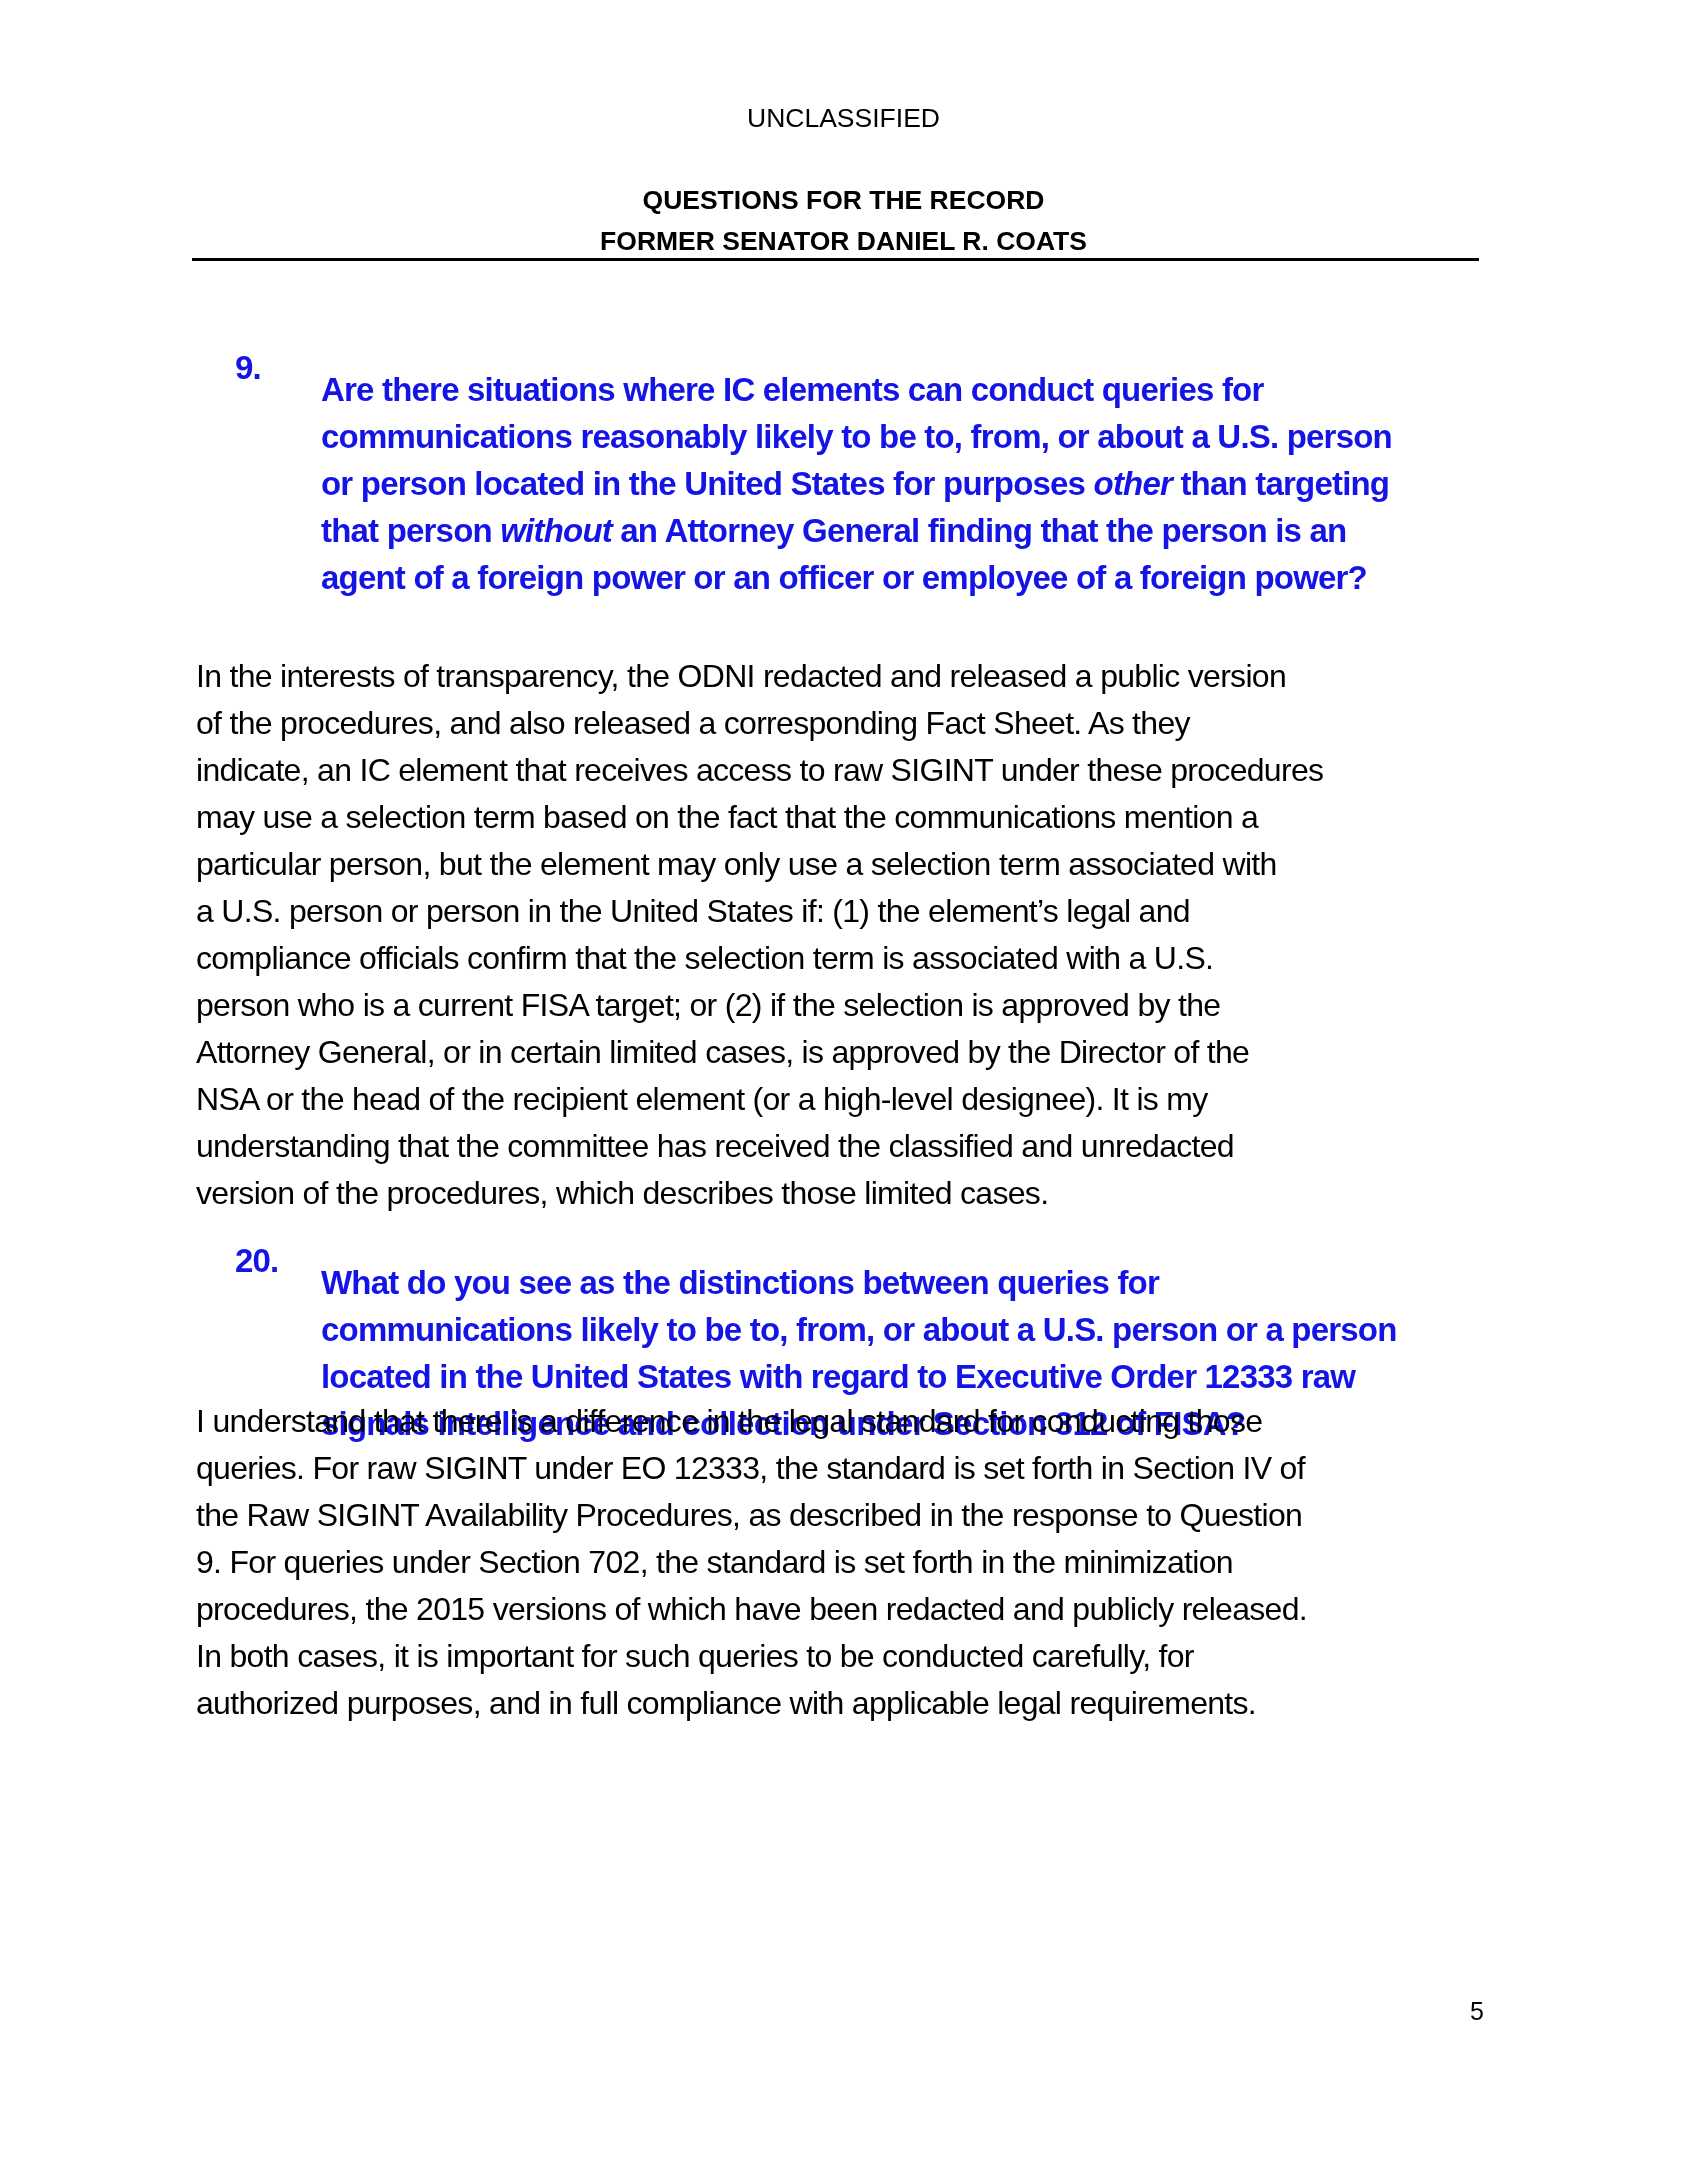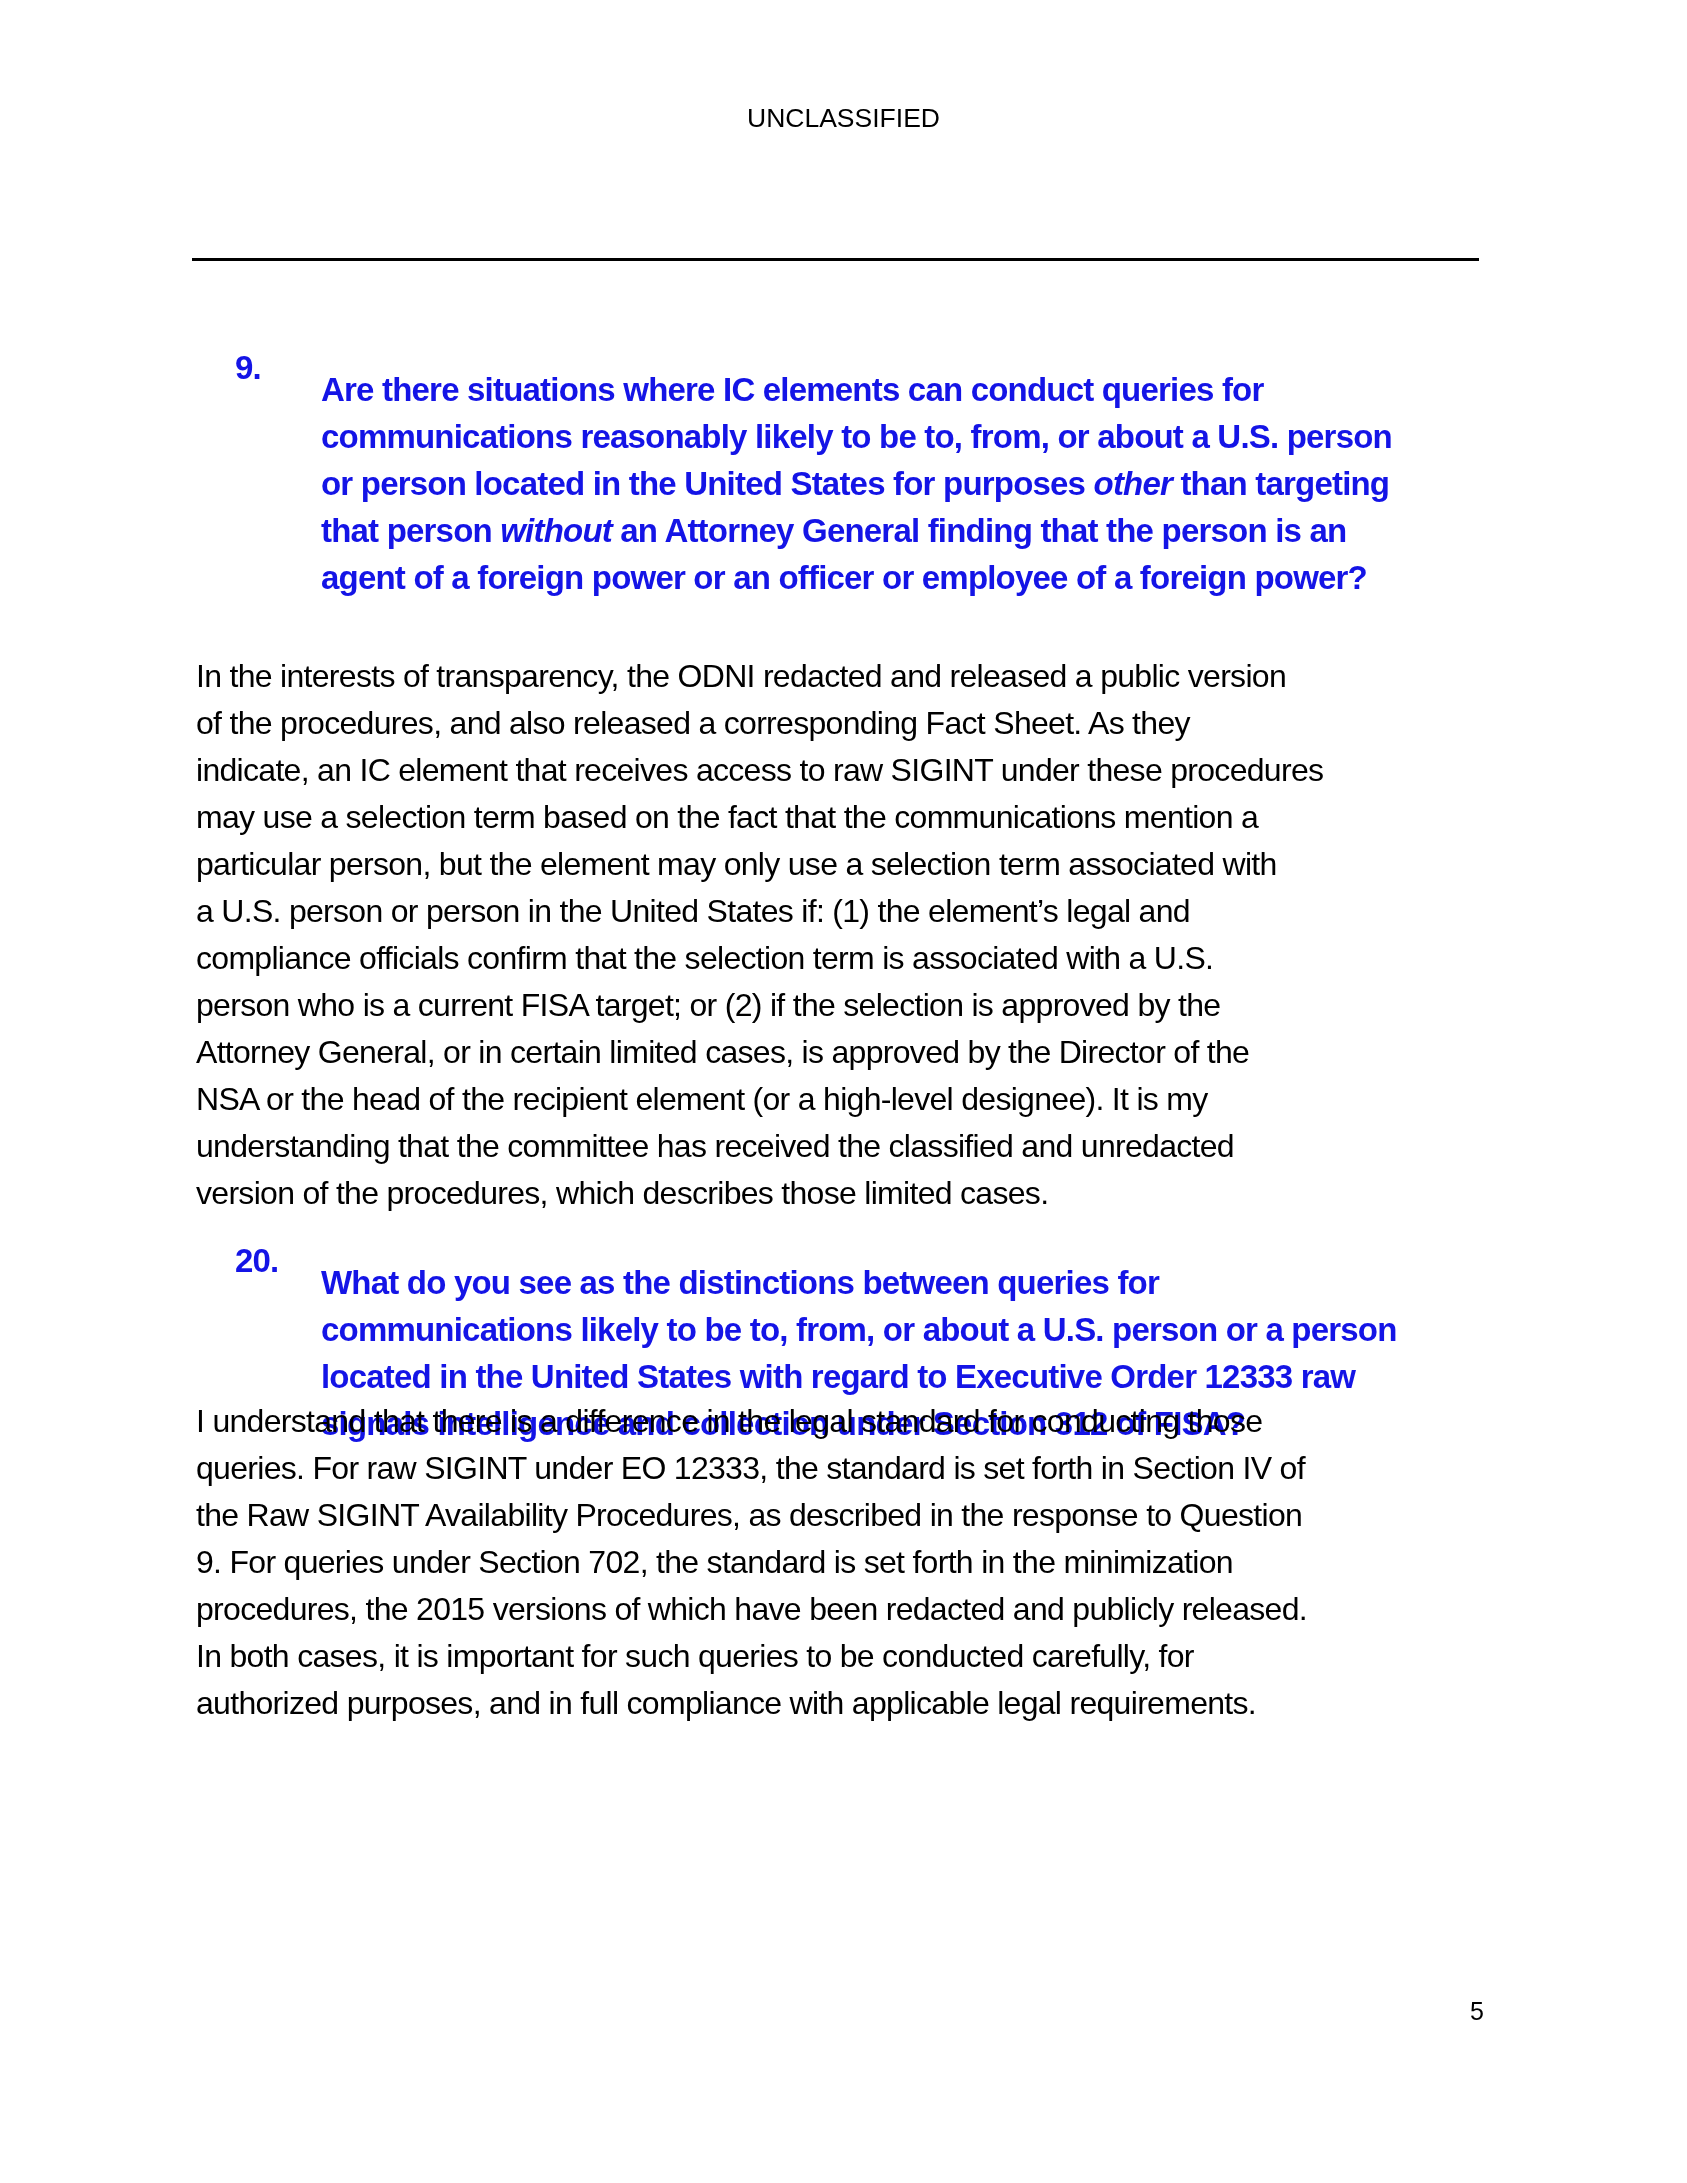--- a/index.html
+++ b/index.html
@@ -23,20 +23,24 @@
     .a10 { top: 1398px; }
     .page-number { position: absolute; top: 1997px; left: 1470px; font-size: 25px; }
     em { font-style: italic; }
   </style>
 </head>
 <body>
 
 <div class="page">
   <div class="classification">UNCLASSIFIED</div>
 
+  <div class="header">
+    <div>QUESTIONS FOR THE RECORD</div>
+    <div>FORMER SENATOR DANIEL R. COATS</div>
+  </div>
 
   <div class="rule"></div>
 
   <div class="question q9">
     <span class="num">9.</span>
     <div class="text"><span>Are there situations where IC elements can conduct queries for
 communications reasonably likely to be to, from, or about a U.S. person
 or person located in the United States for purposes </span><em>other</em><span> than targeting
 that person </span><em>without</em><span> an Attorney General finding that the person is an
 agent of a foreign power or an officer or employee of a foreign power?</span></div>

